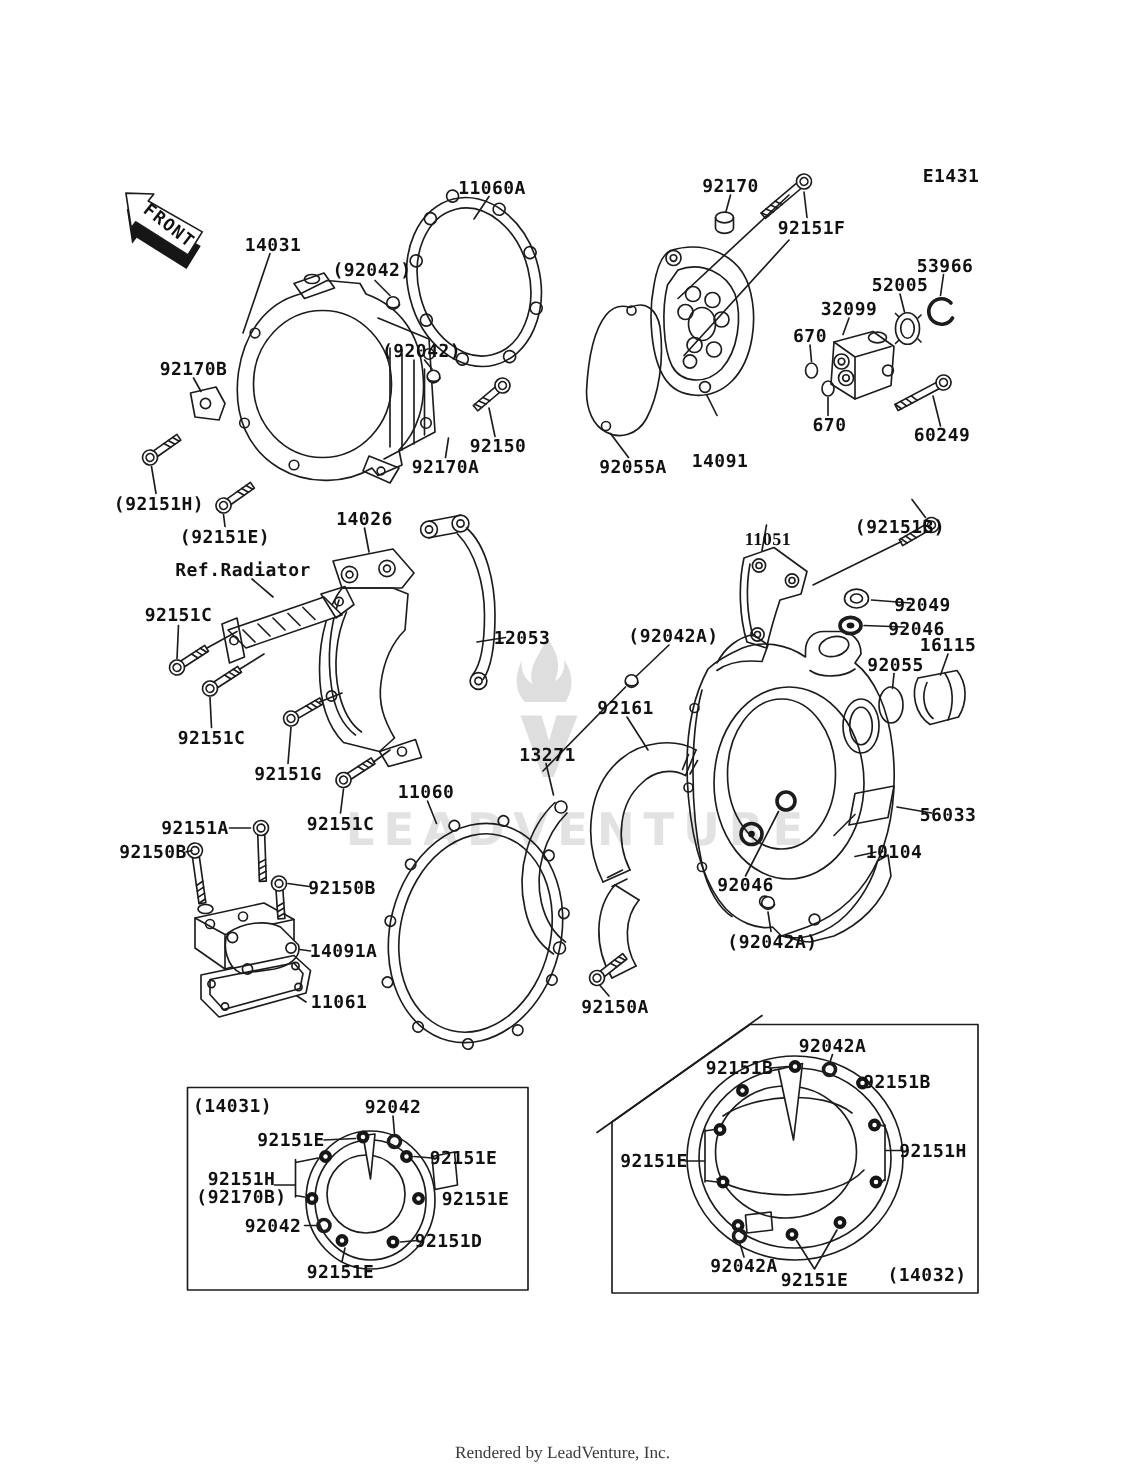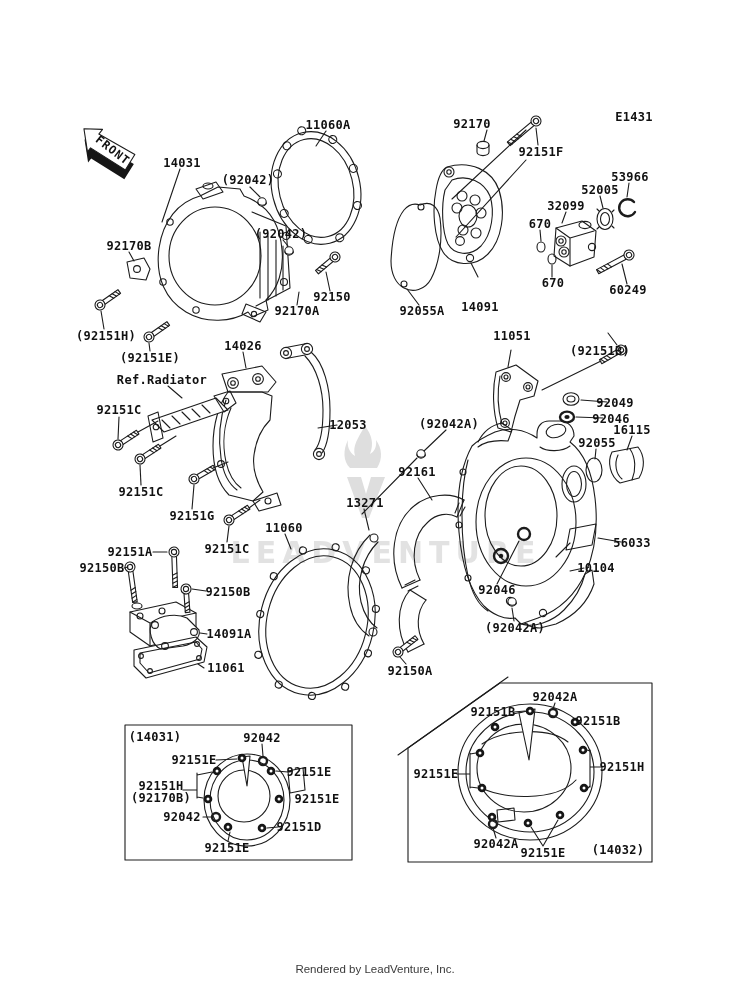--- a/index.html
+++ b/index.html
@@ -15,21 +15,21 @@
   .art text{stroke:none;}
   .art .wmtext{fill:#e2e2e2;font-family:"DejaVu Sans",sans-serif;font-weight:bold;
       font-size:30px;letter-spacing:6px;}
   .art .fronttext{fill:#111;font-family:"DejaVu Sans Mono",monospace;font-weight:bold;
       font-size:11.5px;letter-spacing:1px;}
   .art .thickring{stroke-width:2.4;}
   .part-label{position:absolute;transform:translate(-50%,-50%);
       font-family:"DejaVu Sans Mono",monospace;font-weight:700;font-size:12px;
       color:#111;white-space:nowrap;letter-spacing:0.3px;}
   #footer{position:absolute;left:375px;top:969px;transform:translate(-50%,-50%);
-      font-family:Liberation Sans, sans-serif;font-size:11.5px;color:#3a3a3a;white-space:nowrap;text-align:right;}
+      font-family:Liberation Serif, serif;font-size:11.5px;color:#3a3a3a;white-space:nowrap;text-align:right;}
 </style>
 </head>
 <body>
 
 <div id="stage">
 
 <svg class="art" width="750" height="981" viewBox="0 0 750 981">
   <defs>
     <g id="bolt">
       <rect x="4.5" y="-2.3" width="19" height="4.6" class="fw"></rect>
@@ -426,42 +426,42 @@
     <path d="M577,721 L580,722"></path>
     <path d="M470,753 L470,788 M470,754 L476,753 M470,787 L478,788 M457,774 L470,774"></path>
     <path d="M590,750 L590,787 M590,751 L587,750 M590,786 L588,788 M601,767 L590,767"></path>
     <path d="M496,838 L493,828"></path>
     <path d="M543,846 L531,827 M543,846 L558,820"></path>
   </g>
 </svg>
 
 <div id="labels">
       <div class="part-label" style="left: 328px; top: 125px;">11060A</div>
-      <div class="part-label" style="left: 472px; top: 124px;">92170</div>
+      <div class="part-label" style="left: 487px; top: 124px;">92170</div>
       <div class="part-label" style="left: 634px; top: 117px;">E1431</div>
       <div class="part-label" style="left: 541px; top: 152px;">92151F</div>
       <div class="part-label" style="left: 182px; top: 163px;">14031</div>
       <div class="part-label" style="left: 248px; top: 180px;">(92042)</div>
       <div class="part-label" style="left: 630px; top: 177px;">53966</div>
       <div class="part-label" style="left: 600px; top: 190px;">52005</div>
       <div class="part-label" style="left: 566px; top: 206px;">32099</div>
       <div class="part-label" style="left: 540px; top: 224px;">670</div>
       <div class="part-label" style="left: 129px; top: 246px;">92170B</div>
       <div class="part-label" style="left: 281px; top: 234px;">(92042)</div>
       <div class="part-label" style="left: 332px; top: 297px;">92150</div>
       <div class="part-label" style="left: 297px; top: 311px;">92170A</div>
       <div class="part-label" style="left: 480px; top: 283px; margin-top: 24px;">14091</div>
       <div class="part-label" style="left: 422px; top: 311px;">92055A</div>
       <div class="part-label" style="left: 553px; top: 283px;">670</div>
       <div class="part-label" style="left: 628px; top: 290px;">60249</div>
       <div class="part-label" style="left: 106px; top: 336px;">(92151H)</div>
       <div class="part-label" style="left: 600px; top: 326px; margin-top: 25px;">(92151B)</div>
       <div class="part-label" style="left: 150px; top: 358px;">(92151E)</div>
       <div class="part-label" style="left: 243px; top: 346px;">14026</div>
-      <div class="part-label" style="left: 512px; top: 336px;">11051</div>
+      <div class="part-label" style="left: 512px; top: 360px; font-family: Liberation Serif, serif;">11051</div>
       <div class="part-label" style="left: 162px; top: 380px;">Ref.Radiator</div>
       <div class="part-label" style="left: 119px; top: 410px;">92151C</div>
       <div class="part-label" style="left: 348px; top: 425px;">12053</div>
       <div class="part-label" style="left: 449px; top: 424px;">(92042A)</div>
       <div class="part-label" style="left: 615px; top: 403px;">92049</div>
       <div class="part-label" style="left: 611px; top: 419px;">92046</div>
       <div class="part-label" style="left: 632px; top: 430px;">16115</div>
       <div class="part-label" style="left: 597px; top: 443px;">92055</div>
       <div class="part-label" style="left: 417px; top: 472px;">92161</div>
       <div class="part-label" style="left: 141px; top: 492px;">92151C</div>

